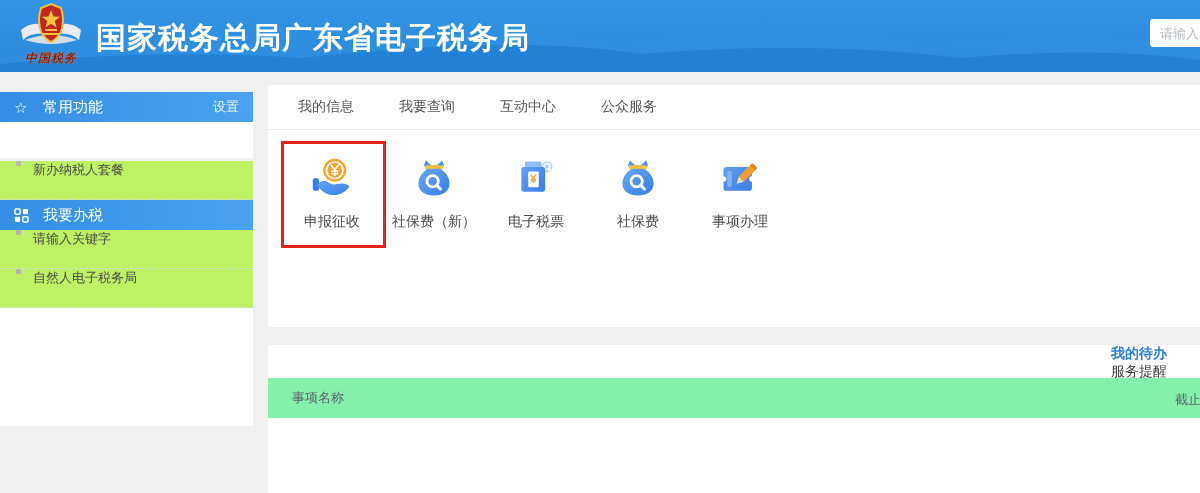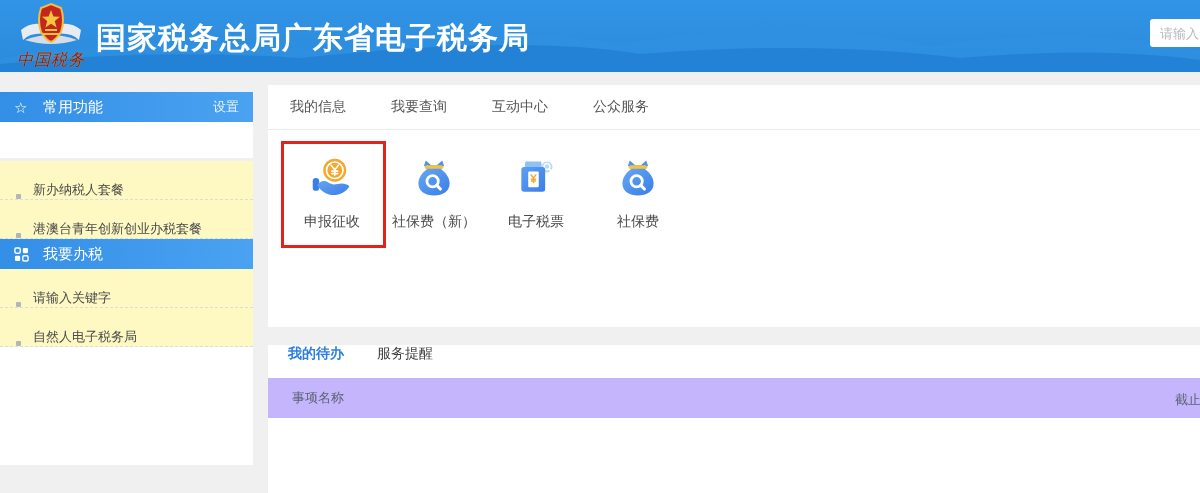--- a/index.html
+++ b/index.html
@@ -5,61 +5,61 @@
   html,body{margin:0;padding:0;}
   body{font-family:"Liberation Sans","DejaVu Sans",sans-serif;background:#f0f0f0;}
   .page{position:relative;width:1200px;height:493px;overflow:hidden;background:#f0f0f0;}
 
   
   .header{position:absolute;left:0;top:0;width:1200px;height:72px;
     background:linear-gradient(180deg,#3294e6 0%,#2a8adc 100%);overflow:hidden;}
   .header .mountains{position:absolute;left:0;bottom:0;width:1200px;height:72px;}
   .logo{position:absolute;left:13px;top:2px;width:72px;height:68px;}
   .logo-caption{position:absolute;left:0px;top:48px;width:76px;text-align:center;
-    font-family:"Liberation Serif","DejaVu Serif",serif;font-style:italic;font-weight:normal;
-    font-size:16px;color:#8d1810;letter-spacing:1px;text-shadow:0 0 1px #d8b35a;}
+    font-family:"Liberation Serif","DejaVu Serif",serif;font-style:italic;font-weight:bold;
+    font-size:12px;color:#8d1810;letter-spacing:1px;text-shadow:0 0 1px #d8b35a;}
   .app-title{position:absolute;left:96px;top:18px;font-size:30px;font-weight:bold;color:#ffffff;letter-spacing:1px;}
   .search-input{position:absolute;left:1150px;top:19px;width:140px;height:28px;border:none;border-radius:3px;
     background:#ffffff;padding:0 10px;font-size:13px;color:#333;outline:none;box-sizing:border-box;}
   .search-input::placeholder{color:#b4b9c0;}
 
   
   .sidebar{position:absolute;left:0;top:92px;width:253px;height:401px;}
   .side-header{height:30px;display:flex;align-items:center;padding:0 14px;
     background:linear-gradient(90deg,#338ee6,#4aa2f1);color:#fff;font-size:15px;}
   .side-header .sh-icon{width:20px;height:16px;margin-right:9px;display:inline-flex;align-items:center;font-size:15px;line-height:1;}
   .side-header .sh-title{flex:1;}
   .side-header .sh-action{font-size:13px;color:#eaf4ff;cursor:pointer;}
   .side-empty{height:36px;background:#ffffff;margin-bottom:3px;}
   .side-items{background:#ffffff;}
-  .side-item{height:38px;display:flex;align-items:flex-end;padding:0 22px 0 16px;background:#fef9c3;
+  .side-item{height:38px;display:flex;align-items:flex-start;padding:0 22px 0 16px;background:#bef264;
     border-bottom:1px dashed #dcdcdc;font-size:13px;color:#4a4a4a;cursor:pointer;}
   .side-item .bullet{width:5px;height:5px;background:#b5b5b5;border-radius:1px;margin-right:12px;flex:0 0 auto;}
   .side-fill{background:#ffffff;height:118px;}
 
   
   .main-top{position:absolute;left:268px;top:85px;width:932px;height:242px;background:#ffffff;}
-  .tabbar{height:44px;border-bottom:1px solid #ececec;display:flex;align-items:stretch;padding-left:16px;}
+  .tabbar{height:44px;border-bottom:1px solid #ececec;display:flex;align-items:stretch;padding-left:24px;}
   .tab{display:flex;align-items:center;padding:0 6px;margin-right:33px;font-size:14px;color:#565656;
     cursor:pointer;position:relative;box-sizing:border-box;}
   .tab.active{color:#2e7fe2;border-bottom:3px solid #4592e8;font-weight:bold;}
   .tab .annotation{position:absolute;top:1px;left:-9px;right:-15px;bottom:-4px;border:3px solid #e0241c;pointer-events:none;}
 
   .shortcuts{display:flex;padding:26px 16px 0 20px;font-family:Liberation Serif, serif;}
   .shortcut{width:88px;margin-right:14px;display:flex;flex-direction:column;align-items:center;cursor:pointer;position:relative;}
   .shortcut .ico{width:44px;height:44px;}
   .shortcut .lbl{margin-top:13px;font-size:14px;color:#4a4a4a;white-space:nowrap;}
   .shortcut .annotation{position:absolute;top:-15px;left:-7px;right:-10px;bottom:-17px;border:3px solid #e0241c;pointer-events:none;}
 
   
   .main-bottom{position:absolute;left:268px;top:345px;width:932px;height:148px;background:#ffffff;}
-  .todo-tabs{height:33px;display:flex;align-items:flex-start;padding-left:20px;}
+  .todo-tabs{height:33px;display:flex;align-items:flex-end;padding-left:20px;flex-direction:column;}
   .todo-tab{font-size:14px;color:#404040;margin-right:33px;cursor:pointer;}
   .todo-tab.active{color:#2e7fe2;font-weight:bold;}
-  .table-head{position:relative;height:40px;background:#c4b5fd;display:flex;align-items:center;}
+  .table-head{position:relative;height:40px;background:#86efac;display:flex;align-items:center;}
   .col-name{padding-left:24px;font-size:13px;color:#5a6370;}
   .col-deadline{position:absolute;left:907px;top:13px;font-size:13px;color:#5a6370;white-space:nowrap;}
 </style>
 </head>
 <body>
 
 <div class="page">
 
   <div class="header">
     <svg class="mountains" viewBox="0 0 1200 72" preserveAspectRatio="none">
@@ -89,24 +89,20 @@
       <span class="sh-title">常用功能</span>
       <span class="sh-action">设置</span>
     </div>
     <div class="side-empty"></div>
 
     <div class="side-items">
       <div class="side-item">
         <span class="bullet"></span>
         <span>新办纳税人套餐</span>
       </div>
-      <div class="side-item">
-        <span class="bullet"></span>
-        <span>港澳台青年创新创业办税套餐</span>
-      </div>
     </div>
 
     <div class="side-header">
       <span class="sh-icon">
         <svg width="15" height="15" viewBox="0 0 16 16">
           <rect x="1" y="1" width="5.6" height="5.6" rx="1.2" fill="none" stroke="#ffffff" stroke-width="1.5"></rect>
           <rect x="9.4" y="1" width="5.6" height="5.6" rx="1.2" fill="#ffffff"></rect>
           <rect x="1" y="9.4" width="5.6" height="5.6" rx="1.2" fill="#ffffff"></rect>
           <rect x="9.4" y="9.4" width="5.6" height="5.6" rx="1.2" fill="none" stroke="#ffffff" stroke-width="1.5"></rect>
         </svg>
@@ -208,20 +204,40 @@
             </defs>
           <path d="M15 5 L21 10 H27 L33 5 L35 11 C30 13.5 18 13.5 13 11 Z" fill="#4f93ee"></path>
           <rect x="14" y="10" width="20" height="4.5" rx="2.2" fill="#f6c33c"></rect>
           <path d="M17 14 C10 19 7 24.5 7 30 C7 38.5 14.5 43 24 43 C33.5 43 41 38.5 41 30 C41 24.5 38 19 31 14 Z" fill="url(#gbag2)"></path>
           <circle cx="22.5" cy="27.5" r="6.2" fill="none" stroke="#ffffff" stroke-width="3"></circle>
           <line x1="27" y1="32" x2="31" y2="36" stroke="#ffffff" stroke-width="3.4" stroke-linecap="round"></line>
         </svg>
         <span class="lbl">社保费</span>
       </div>
 
+      <div class="shortcut">
+        <svg class="ico" viewBox="0 0 48 48">
+          <defs>
+              <linearGradient id="gtkt" x1="0" y1="0" x2="1" y2="1">
+            <stop offset="0" stop-color="#5f9ff1"></stop>
+                <stop offset="1" stop-color="#3a7de8"></stop>
+              </linearGradient>
+            </defs>
+          <rect x="6" y="12" width="31" height="26" rx="3.5" fill="url(#gtkt)"></rect>
+          <rect x="10" y="16" width="5" height="18" rx="2" fill="#7fb5f5"></rect>
+          <circle cx="6" cy="25" r="3" fill="#ffffff"></circle>
+          <circle cx="37" cy="25" r="3" fill="#ffffff"></circle>
+          <g transform="rotate(45 30 20)">
+            <rect x="26.5" y="6" width="8" height="21" rx="1.8" fill="#f79b2e"></rect>
+            <path d="M26.5 27 H34.5 L30.5 34 Z" fill="#f8ddba"></path>
+            <rect x="26.5" y="6" width="8" height="4" rx="1.8" fill="#e8832a"></rect>
+          </g>
+        </svg>
+        <span class="lbl">事项办理</span>
+      </div>
 
     </div>
   </div>
 
   <div class="main-bottom">
     <div class="todo-tabs">
       <span class="todo-tab active">我的待办</span>
       <span class="todo-tab">服务提醒</span>
     </div>
     <div class="table-head">

